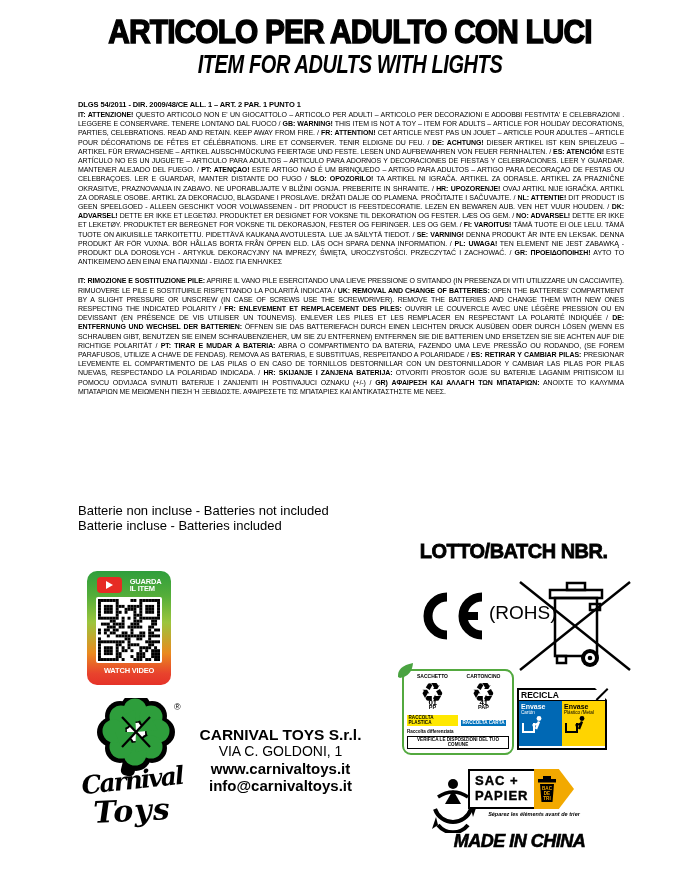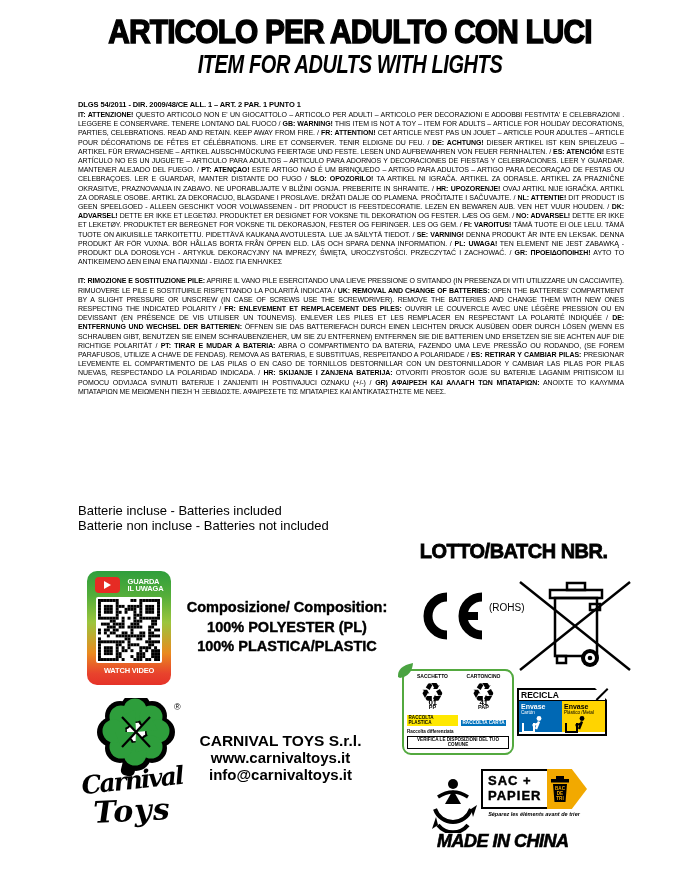--- a/index.html
+++ b/index.html
@@ -25,102 +25,102 @@
   .play{width:25px;height:16px;background:#e62b24;border-radius:4px;display:flex;align-items:center;justify-content:center;}
   .play i{display:block;width:0;height:0;border-left:7px solid #fff;border-top:4.5px solid transparent;border-bottom:4.5px solid transparent;}
   .qrhead .txt{font-size:7.5px;line-height:7.5px;font-weight:700;color:#fff;letter-spacing:-0.2px;}
   .qrbox{width:66px;height:66px;background:#fff;margin:2px auto 0 auto;padding:2px;box-sizing:border-box;border-radius:2px;}
   .qrfoot{text-align:center;font-size:7.5px;font-weight:700;color:#fff;margin-top:3px;letter-spacing:-0.2px;}
   
   .comp{position:absolute;left:172px;top:598px;width:230px;text-align:center;
         font-size:14.5px;font-weight:700;line-height:19.5px;-webkit-text-stroke:0.4px #000;}
   
   .ce{position:absolute;left:416px;top:591px;}
-  .rohs{position:absolute;left:489px;top:602px;font-size:10px;}
+  .rohs{position:absolute;left:489px;top:602px;font-size:19px;}
   .weee{position:absolute;left:512px;top:568px;}
   
   .gbox{position:absolute;left:402px;top:669px;width:112px;height:86px;border:2.5px solid #53a93f;
         border-radius:9px;background:#fff;box-sizing:border-box;padding:2px 3px 2px 3px;}
   .gbox .cols{display:flex;justify-content:space-around;text-align:center;}
   .gbox .lab{font-size:5px;font-weight:700;}
   .mobius{position:relative;font-family:"DejaVu Sans",sans-serif;font-size:27px;line-height:27px;font-weight:700;}
   .mobius .code{position:absolute;top:10px;left:50%;transform:translateX(-50%);
         font-family:"Liberation Sans",sans-serif;font-size:8px;font-weight:700;letter-spacing:-0.5px;}
   .mat{font-size:5.5px;font-weight:700;margin-top:-2px;}
   .chip{display:inline-block;font-size:4.6px;font-weight:700;padding:0.5px 1.5px;margin-top:1px;}
   .chip.y{background:#ffe800;color:#000;}
   .chip.b{background:#0072bc;color:#fff;}
   .rdiff{font-size:4.5px;font-weight:700;text-align:left;margin-top:0.5px;}
   .verify{font-size:4.6px;font-weight:700;border:0.5px solid #000;text-align:center;margin-top:2px;padding:0.5px 0;}
   .leaf{position:absolute;left:-8px;top:-10px;}
   
-  .recicla{position:absolute;left:517px;top:688px;width:90px;height:48px;border:2px solid #000;
+  .recicla{position:absolute;left:517px;top:688px;width:90px;height:62px;border:2px solid #000;
       background:#fff;box-sizing:border-box;}
   .recicla .hdr{font-size:8.5px;font-weight:700;padding:0 2px;border-bottom:1.5px solid #000;position:relative;}
   .recicla .cut{position:absolute;top:-2px;right:-2px;width:0;height:0;border-top:12px solid #fff;border-left:12px solid transparent;}
   .recicla .cutline{position:absolute;top:-2px;right:-2px;width:16px;height:2px;background:#000;transform:rotate(-45deg);transform-origin:right top;}
   .recicla .panels{display:flex;height:calc(100% - 13px);}
   .rp{flex:1;padding:1.5px 2px;box-sizing:border-box;}
   .rp.blue{background:#0068b4;color:#fff;}
   .rp.yellow{background:#ffd400;color:#000;}
   .rp .l1{font-size:7px;font-weight:700;line-height:7px;}
   .rp .l2{font-size:4.6px;line-height:5px;}
   
   .triman{position:absolute;left:428px;top:777px;}
-  .sacbox{position:absolute;left:481px;top:769px;width:106px;height:28px;}
+  .sacbox{position:absolute;left:468px;top:769px;width:106px;height:28px;}
   .sacwhite{position:absolute;left:0;top:0;width:68px;height:40px;border:2.5px solid #000;background:#fff;
      box-sizing:border-box;padding:2px 0 0 5px;}
   .sacwhite .s1{font-size:13px;font-weight:700;line-height:15px;letter-spacing:1px;-webkit-text-stroke:0.4px #000;}
   .sacyellow{position:absolute;left:66px;top:0;width:40px;height:40px;background:#f2a900;
      clip-path:polygon(0 0,62% 0,100% 50%,62% 100%,0 100%);display:flex;align-items:center;padding-left:2px;box-sizing:border-box;}
   .saccaption{position:absolute;left:478px;top:811px;width:112px;text-align:center;
      font-size:5.5px;font-weight:700;font-style:italic;}
-  .madein{position:absolute;left:437px;top:831px;width:165px;text-align:left;
+  .madein{position:absolute;left:437px;top:831px;width:165px;text-align:center;
      font-size:18px;font-weight:700;font-style:italic;-webkit-text-stroke:0.6px #000;letter-spacing:-0.5px;}
   
   .cloverwrap{position:absolute;left:82px;top:698px;}
   .script{position:absolute;left:72px;top:768px;width:120px;text-align:center;
      font-family:"DejaVu Serif",serif;font-style:italic;font-weight:700;}
   .script .s1{font-size:25px;letter-spacing:-2px;transform:rotate(-6deg);display:block;line-height:26px;}
   .script .s2{font-size:30px;letter-spacing:1px;transform:rotate(-3deg);display:block;line-height:30px;margin-top:2px;}
-  .company{position:absolute;left:183px;top:726px;width:195px;text-align:center;line-height:17px;margin-top:6px;}
+  .company{position:absolute;left:183px;top:726px;width:195px;text-align:center;line-height:17px;}
   .company .nm{font-size:15.5px;font-weight:700;}
   .company .ad{font-size:14px;}
   .company .wb{font-size:15px;font-weight:700;}
   b{font-weight:700;}
 </style>
 </head>
 <body>
 
 <div class="page">
 
   <div class="title">ARTICOLO PER ADULTO CON LUCI</div>
   <div class="subtitle">ITEM FOR ADULTS WITH LIGHTS</div>
 
   <div class="textblock">
     <p class="reg">DLGS 54/2011 - DIR. 2009/48/CE ALL. 1 – ART. 2 PAR. 1 PUNTO 1</p>
     <p class="small"><b>IT: ATTENZIONE!</b> QUESTO ARTICOLO NON E' UN GIOCATTOLO – ARTICOLO PER ADULTI – ARTICOLO PER DECORAZIONI E ADDOBBI FESTIVITA' E CELEBRAZIONI . LEGGERE E CONSERVARE. TENERE LONTANO DAL FUOCO / <b>GB: WARNING!</b> THIS ITEM IS NOT A TOY – ITEM FOR ADULTS – ARTICLE FOR HOLIDAY DECORATIONS, PARTIES, CELEBRATIONS. READ AND RETAIN. KEEP AWAY FROM FIRE. / <b>FR: ATTENTION!</b> CET ARTICLE N'EST PAS UN JOUET – ARTICLE POUR ADULTES – ARTICLE POUR DÉCORATIONS DE FÊTES ET CÉLÉBRATIONS. LIRE ET CONSERVER.  TENIR ELDIGNE DU FEU. / <b>DE: ACHTUNG!</b> DIESER ARTIKEL IST KEIN SPIELZEUG – ARTIKEL FÜR ERWACHSENE – ARTIKEL AUSSCHMÜCKUNG FEIERTAGE UND FESTE. LESEN UND AUFBEWAHREN VON FEUER FERNHALTEN. / <b>ES: ATENCIÓN!</b> ESTE ARTÍCULO NO ES UN JUGUETE – ARTICULO PARA ADULTOS – ARTICULO PARA ADORNOS Y DECORACIONES DE FIESTAS Y CELEBRACIONES. LEER Y GUARDAR. MANTENER ALEJADO DEL FUEGO. / <b>PT: ATENÇAO!</b> ESTE ARTIGO NAO É UM BRINQUEDO – ARTIGO PARA ADULTOS – ARTIGO PARA DECORAÇAO DE FESTAS OU CELEBRAÇOES. LER E GUARDAR, MANTER DISTANTE DO FUGO  / <b>SLO: OPOZORILO!</b> TA ARTIKEL NI IGRAČA. ARTIKEL ZA ODRASLE. ARTIKEL ZA PRAZNIČNE OKRASITVE, PRAZNOVANJA IN ZABAVO. NE UPORABLJAJTE V BLIŽINI OGNJA. PREBERITE IN SHRANITE. / <b>HR: UPOZORENJE!</b> OVAJ ARTIKL NIJE IGRAČKA. ARTIKL ZA ODRASLE OSOBE. ARTIKL ZA DEKORACIJO, BLAGDANE I PROSLAVE. DRŽATI DALJE OD PLAMENA. PROČITAJTE I SAČUVAJTE.  / <b>NL: ATTENTIE!</b> DIT PRODUCT IS GEEN SPEELGOED - ALLEEN GESCHIKT VOOR VOLWASSENEN - DIT PRODUCT IS FEESTDECORATIE. LEZEN EN BEWAREN AUB. VEN HET VUUR HOUDEN. / <b>DK: ADVARSEL!</b> DETTE ER IKKE ET LEGETØJ. PRODUKTET ER DESIGNET FOR VOKSNE TIL DEKORATION OG FESTER. LÆS OG GEM. / <b>NO: ADVARSEL!</b> DETTE ER IKKE ET LEKETØY. PRODUKTET ER BEREGNET FOR VOKSNE TIL DEKORASJON, FESTER OG FEIRINGER. LES OG GEM. / <b>FI: VAROITUS!</b> TÄMÄ TUOTE EI OLE LELU. TÄMÄ TUOTE ON AIKUISILLE TARKOITETTU. PIDETTÄVÄ KAUKANA AVOTULESTA. LUE JA SÄILYTÄ TIEDOT. / <b>SE: VARNING!</b> DENNA PRODUKT ÄR INTE EN LEKSAK. DENNA PRODUKT ÄR FÖR VUXNA. BÖR HÅLLAS BORTA FRÅN ÖPPEN ELD. LÄS OCH SPARA DENNA INFORMATION. / <b>PL: UWAGA!</b> TEN ELEMENT NIE JEST ZABAWKĄ - PRODUKT DLA DOROSŁYCH - ARTYKUŁ DEKORACYJNY NA IMPREZY, ŚWIĘTA, UROCZYSTOŚCI. PRZECZYTAĆ I ZACHOWAĆ. / <b>GR: ΠΡΟΕΙΔΟΠΟΙΗΣΗ!</b> ΑΥΤΟ ΤΟ ΑΝΤΙΚΕΙΜΕΝΟ ΔΕΝ ΕΙΝΑΙ ΕΝΑ ΠΑΙΧΝΙΔΙ - ΕΙΔΟΣ ΓΙΑ ΕΝΗΛΙΚΕΣ</p>
     <p class="small"><b>IT: RIMOZIONE E SOSTITUZIONE PILE:</b> APRIRE IL VANO PILE ESERCITANDO UNA LIEVE PRESSIONE O SVITANDO (IN PRESENZA DI VITI UTILIZZARE UN CACCIAVITE). RIMUOVERE LE PILE E SOSTITUIRLE RISPETTANDO LA POLARITÀ INDICATA / <b>UK: REMOVAL AND CHANGE OF BATTERIES:</b> OPEN THE BATTERIES' COMPARTMENT BY A SLIGHT PRESSURE OR UNSCREW (IN CASE OF SCREWS USE THE SCREWDRIVER). REMOVE THE BATTERIES AND CHANGE THEM WITH NEW ONES RESPECTING THE INDICATED POLARITY / <b>FR: ENLEVEMENT ET REMPLACEMENT DES PILES:</b> OUVRIR LE COUVERCLE AVEC UNE LÉGÈRE PRESSION OU EN DEVISSANT (EN PRÉSENCE DE VIS UTILISER UN TOUNEVIS). ENLEVER LES PILES ET LES REMPLACER EN RESPECTANT LA POLARITÉ INDIQUÉE / <b>DE: ENTFERNUNG UND WECHSEL DER BATTERIEN:</b> ÖFFNEN SIE DAS BATTERIEFACH DURCH EINEN LEICHTEN DRUCK AUSÜBEN ODER DURCH LÖSEN (WENN ES SCHRAUBEN GIBT, BENUTZEN SIE EINEM SCHRAUBENZIEHER, UM SIE ZU ENTFERNEN) ENTFERNEN SIE DIE BATTERIEN UND ERSETZEN SIE SIE ACHTEN AUF DIE RICHTIGE POLARITÄT / <b>PT: TIRAR E MUDAR A BATERIA:</b> ABRA O COMPARTIMENTO DA BATERIA, FAZENDO UMA LEVE PRESSÃO OU RODANDO, (SE FOREM PARAFUSOS, UTILIZE A CHAVE DE FENDAS). REMOVA AS BATERIAS, E SUBSTITUAS, RESPEITANDO A POLARIDADE / <b>ES: RETIRAR Y CAMBIAR PILAS:</b> PRESIONAR LEVEMENTE EL COMPARTIMENTO DE LAS PILAS O EN CASO DE TORNILLOS DESTORNILLAR CON UN DESTORNILLADOR Y CAMBIAR LAS PILAS POR PILAS NUEVAS, RESPECTANDO LA POLARIDAD INDICADA. / <b>HR: SKIJANJE I ZANJENA BATERIJA:</b> OTVORITI PROSTOR GOJE SU BATERIJE LAGANIM PRITISICOM ILI POMOCU ODVIJACA SVINUTI BATERIJE I ZANJENITI IH POSTIVAJUCI OZNAKU (+/-) / <b>GR) ΑΦΑΙΡΕΣΗ ΚΑΙ ΑΛΛΑΓΗ ΤΩΝ ΜΠΑΤΑΡΙΩΝ:</b> ΑΝΟΙΧΤΕ ΤΟ ΚΑΛΥΜΜΑ ΜΠΑΤΑΡΙΩΝ ΜΕ ΜΕΙΩΜΕΝΗ ΠΙΕΣΗ Ή ΞΕΒΙΔΩΣΤΕ. ΑΦΑΙΡΕΣΕΤΕ ΤΙΣ ΜΠΑΤΑΡΙΕΣ ΚΑΙ ΑΝΤΙΚΑΤΑΣΤΗΣΤΕ ΜΕ ΝΕΕΣ.</p>
   </div>
 
   <div class="batteries">
+    <div>Batterie non incluse - Batteries not included</div>
     <div>Batterie incluse - Batteries included</div>
-    <div>Batterie non incluse - Batteries not included</div>
   </div>
 
   <div class="lotto">LOTTO/BATCH NBR.</div>
 
   <div class="qrbadge">
     <div class="qrhead">
       <span class="play">
           <i></i>
         </span>
       <span class="txt">
         <span>GUARDA</span><br>
-        <span>IL UWAGA</span>
+        <span>IL ITEM</span>
       </span>
     </div>
     <div class="qrbox">
       <svg width="62" height="62" viewBox="0 0 63 63" fill="#000">
           <rect x="0" y="0" width="3" height="3"></rect>
           <rect x="3" y="0" width="3" height="3"></rect>
           <rect x="6" y="0" width="3" height="3"></rect>
           <rect x="9" y="0" width="3" height="3"></rect>
           <rect x="12" y="0" width="3" height="3"></rect>
           <rect x="15" y="0" width="3" height="3"></rect>
@@ -361,25 +361,20 @@
           <rect x="42" y="60" width="3" height="3"></rect>
           <rect x="48" y="60" width="3" height="3"></rect>
           <rect x="51" y="60" width="3" height="3"></rect>
           <rect x="57" y="60" width="3" height="3"></rect>
           <rect x="60" y="60" width="3" height="3"></rect>
         </svg>
     </div>
     <div class="qrfoot">WATCH VIDEO</div>
   </div>
 
-  <div class="comp">
-    <div>Composizione/ Composition:</div>
-    <div>100% POLYESTER (PL)</div>
-    <div>100% PLASTICA/PLASTIC</div>
-  </div>
 
   <div class="ce">
     <svg width="72" height="50" viewBox="0 0 72 50" fill="none" stroke="#000" stroke-width="9">
       <path d="M31 6 A19 19 0 1 0 31 44"></path>
       <path d="M66 6 A19 19 0 1 0 66 44"></path>
       <path d="M47 25 L62 25" stroke-width="8"></path>
     </svg>
   </div>
   <div class="rohs">(ROHS)</div>
 
@@ -524,17 +519,18 @@
       <text x="92" y="12" font-size="9">®</text>
     </svg>
   </div>
   <div class="script">
     <span class="s1">Carnival</span>
     <span class="s2">Toys</span>
   </div>
 
   <div class="company">
     <div class="nm">CARNIVAL TOYS S.r.l.</div>
+    <div class="ad">VIA C. GOLDONI, 1</div>
     <div class="wb">www.carnivaltoys.it</div>
     <div class="wb">info@carnivaltoys.it</div>
   </div>
 
 </div>
 
 </body></html>

